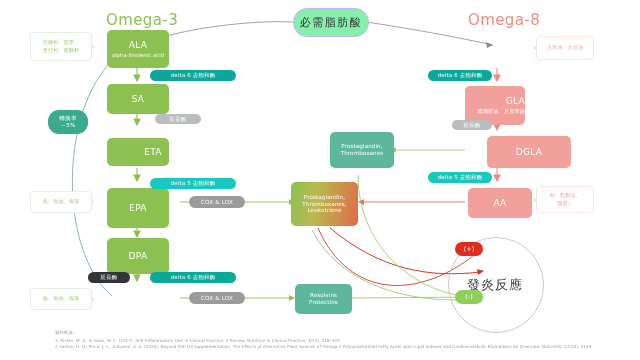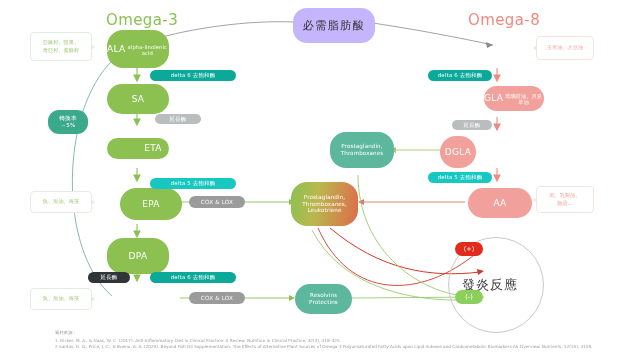--- a/index.html
+++ b/index.html
@@ -1,22 +1,22 @@
 <!DOCTYPE html>
 <html><head>
 <meta charset="utf-8">
 <style>
   html,body{margin:0;padding:0;background:#ffffff;}
   body{width:640px;height:360px;position:relative;overflow:hidden;
        font-family:"DejaVu Sans","Liberation Sans",sans-serif;}
   #canvas{position:absolute;inset:0;width:640px;height:360px;}
   svg.wires{position:absolute;left:0;top:0;width:640px;height:360px;pointer-events:none;}
 
-  .node{position:absolute;box-sizing:border-box;display:flex;flex-direction:row;
-        align-items:center;justify-content:center;text-align:center;border-radius:16px;
+  .node{position:absolute;box-sizing:border-box;display:flex;flex-direction:column;
+        align-items:center;justify-content:center;text-align:center;border-radius:5px;
         color:#ffffff;line-height:1.18;}
   .node .main{font-size:9px;letter-spacing:.3px;}
   .node .sub{font-size:5.2px;letter-spacing:.1px;margin-top:1.5px;}
   .green{background:#8cc152;}
   .salmon{background:#f2a09b;}
   .teal{background:#5cb79c;}
   .grad{background:linear-gradient(100deg,#8cc152 0%,#b9b84e 38%,#e06a4a 100%);}
 
   .hdr{position:absolute;font-size:15px;letter-spacing:.4px;}
   .hdr.o3{color:#8cc152;}
@@ -44,21 +44,21 @@
          border-bottom:3px solid transparent;border-right:4px solid #fae2df;}
 
   .sign{position:absolute;border-radius:7px;display:flex;align-items:center;
         justify-content:center;color:#fff;font-size:6.5px;}
   .sign.plus{background:#e02b1d;}
   .sign.minus{background:#8ccf5a;}
 
   .inflam{position:absolute;border:1px solid #c9c9c9;border-radius:50%;}
   .inflam-label{position:absolute;font-size:13px;color:#3d3d3d;letter-spacing:1px;}
 
-  .titlebox{position:absolute;border:4px solid #c4b5fd;border-radius:14px;background:#c4b5fd;
+  .titlebox{position:absolute;border:1px solid #c4b5fd;border-radius:14px;background:#86efac;
             display:flex;align-items:center;justify-content:center;
             font-size:11px;color:#2e2e2e;letter-spacing:1.5px;}
 
   .refs{position:absolute;color:#9a9a9a;line-height:1.55;}
   .refs .head{font-size:4.4px;margin-bottom:1px;}
   .refs .line{font-size:4.2px;white-space:nowrap;}
 </style>
 </head>
 <body>
 
@@ -128,35 +128,35 @@
   <div class="hdr o3" style="left:106px;top:11px;">Omega-3</div>
   <div class="hdr o6" style="left:468px;top:11px;">Omega-8</div>
 
   <div class="node green" style="left:107px;top:30px;width:62px;height:38px;">
     <span class="main">ALA</span>
     <span class="sub">alpha-linolenic acid</span>
   </div>
   <div class="node green" style="left:107px;top:84px;width:62px;height:30px;text-align:center;">
     <span class="main">SA</span>
   </div>
-  <div class="node green" style="left:107px;top:138px;width:62px;height:21px;padding-left:30px;">
+  <div class="node green" style="left:107px;top:138px;width:62px;height:28px;padding-left:30px;">
     <span class="main">ETA</span>
   </div>
-  <div class="node green" style="left:120px;top:188px;width:62px;height:32px;">
+  <div class="node green" style="left:107px;top:188px;width:62px;height:40px;">
     <span class="main">EPA</span>
   </div>
   <div class="node green" style="left:107px;top:238px;width:62px;height:36px;">
     <span class="main">DPA</span>
   </div>
 
-  <div class="node salmon" style="left:484px;top:86px;width:60px;height:25px;">
+  <div class="node salmon" style="left:465px;top:86px;width:60px;height:39px;align-items:flex-end;">
     <span class="main">GLA</span>
     <span class="sub">琉璃苣油、月見草油</span>
   </div>
-  <div class="node salmon" style="left:440px;top:136px;width:36px;height:32px;">
+  <div class="node salmon" style="left:487px;top:136px;width:84px;height:32px;">
     <span class="main">DGLA</span>
   </div>
   <div class="node salmon" style="left:468px;top:188px;width:64px;height:30px;">
     <span class="main">AA</span>
   </div>
 
   <div class="node teal" style="left:330px;top:132px;width:64px;height:36px;padding:0 3px;">
     <span class="sub" style="font-size:5.6px;white-space:pre-line;margin:0;">Prostaglandin,
 Thromboxanes</span>
   </div>
@@ -205,21 +205,21 @@
     <span class="tip tip-l"></span>
     <span>玉米油、大豆油</span>
   </div>
   <div class="callout pinkc" style="left:536px;top:186px;width:58px;height:27px;white-space:pre-line;">
     <span class="tip tip-l"></span>
     <span>肉、乳製品、
 雞蛋…</span>
   </div>
 
   <div class="inflam" style="left:448px;top:237px;width:94px;height:94px;"></div>
-  <div class="inflam-label" style="left:462px;top:276px;width:66px;">發炎反應</div>
+  <div class="inflam-label" style="left:462px;top:276px;width:66px;text-align:center;">發炎反應</div>
   <div class="sign plus" style="left:455px;top:242px;width:28px;height:14px;">(+)</div>
   <div class="sign minus" style="left:455px;top:290px;width:28px;height:14px;">(-)</div>
 
   <div class="refs" style="left:55px;top:330px;width:580px;">
     <div class="head">資料來源：</div>
     <div class="line">1. Ricker, M. A., &amp; Haas, W. C. (2017). Anti-Inflammatory Diet in Clinical Practice: A Review. Nutrition in Clinical Practice, 32(3), 318–325.</div>
     <div class="line">2.Santos, H. O., Price, J. C., &amp; Bueno, A. A. (2020). Beyond Fish Oil Supplementation: The Effects of Alternative Plant Sources of Omega-3 Polyunsaturated Fatty Acids upon Lipid Indexes and Cardiometabolic Biomarkers-An Overview. Nutrients, 12(10), 3159.</div>
   </div>
 
 </div>

